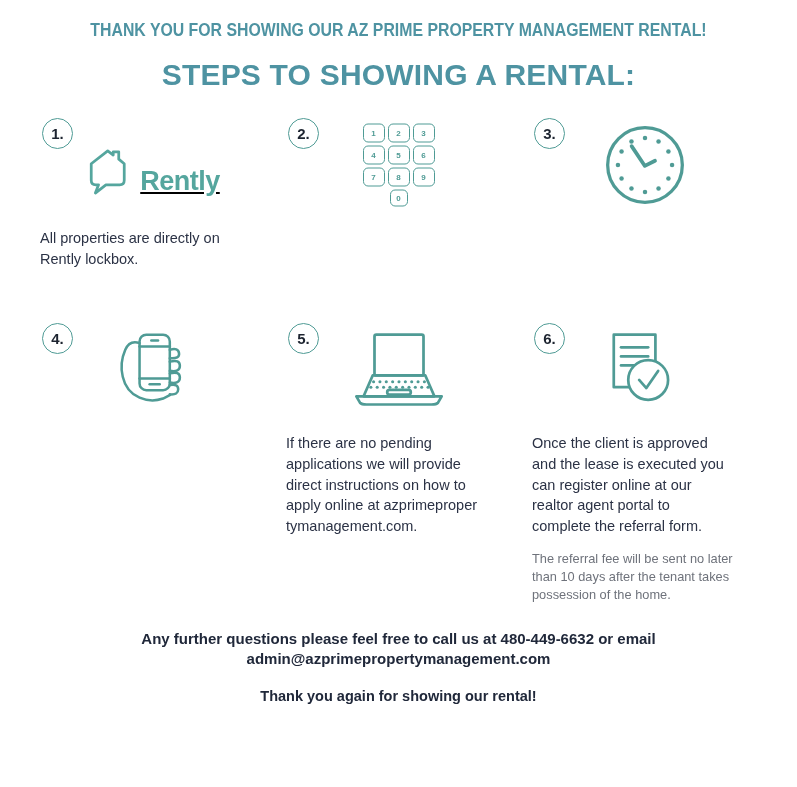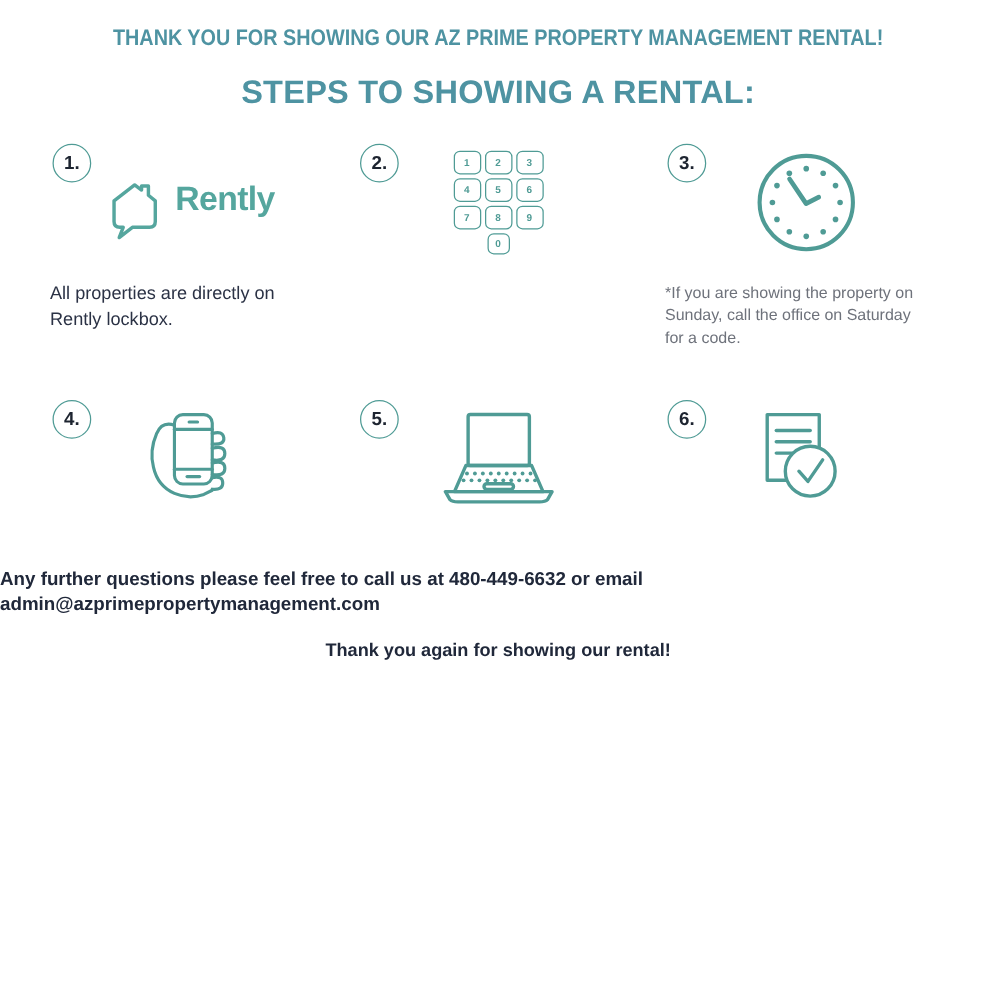--- a/index.html
+++ b/index.html
@@ -21,21 +21,21 @@
     color:var(--heading-teal);
     font-size:18px;font-weight:bold;
     letter-spacing:0px;
     transform:scaleX(0.88);
     transform-origin:50% 50%;
     white-space:nowrap;
   }
   .doc-subtitle{
     text-align:center;
     color:var(--heading-teal);
-    font-size:26px;font-weight:bold;
+    font-size:30px;font-weight:bold;
     margin-top:17px;
     letter-spacing:0.2px;
   }
   .steps-grid{
     margin:26px auto 0 auto;
     width:717px;
     display:grid;
     grid-template-columns:repeat(3,225px);
     column-gap:21px;
     row-gap:40px;
@@ -61,36 +61,36 @@
     font-size:14.5px;line-height:1.44;
     white-space:pre-line;
   }
   .note-text{
     color:var(--muted-gray);
     font-size:12.8px;line-height:1.42;
     margin-top:13px;
     white-space:pre-line;
   }
   
-  .rently{display:flex;align-items:flex-start;gap:11px;margin-top:14px;}
+  .rently{display:flex;align-items:flex-end;gap:11px;margin-top:14px;text-decoration:underline;}
   .rently-word{
     color:var(--logo-teal);
     font-size:27px;font-weight:bold;letter-spacing:-0.5px;
   }
   
   .keypad{display:grid;grid-template-columns:repeat(3,22px);gap:3px;justify-items:center;}
   .keypad .key{
     width:22px;height:19px;border:1.6px solid var(--icon-teal);
     border-radius:5px;display:flex;align-items:center;justify-content:center;
     color:var(--icon-teal);font-size:8px;font-weight:bold;
   }
   .keypad .key-zero{grid-column:2;width:18px;height:17px;}
   
   .footer-questions{
-    margin-top:24px;
+    margin-top:24px;text-align:center;
     color:#20283a;font-weight:bold;font-size:15px;line-height:1.35;
     white-space:pre-line;
   }
   .footer-closing{
     margin-top:19px;text-align:center;
     color:#20283a;font-weight:bold;font-size:14.5px;
   }
 </style>
 </head>
 <body>
@@ -160,23 +160,20 @@
               <circle cx="30.5" cy="70.1" r="2.4"></circle>
             <circle cx="19.9" cy="59.5" r="2.4"></circle>
               <circle cx="16" cy="45" r="2.4"></circle>
             <circle cx="19.9" cy="30.5" r="2.4"></circle>
               <circle cx="30.5" cy="19.9" r="2.4"></circle>
           </g>
           <path d="M28 27 L45 46 L55 39" stroke-width="4" stroke-linecap="round" stroke-linejoin="round" transform="rotate(8 45 45)"></path>
         </svg>
       </div>
     </div>
-    <p class="note-text">*If you are showing the property on
-Sunday, call the office on Saturday
-for a code.</p>
   </div>
 
   <div class="step-cell">
     <div class="cell-head">
       <div class="badge">
         <span>4.</span>
       </div>
       <div class="icon-wrap">
         <svg width="84" height="88" viewBox="0 0 100 104" fill="none" stroke="var(--icon-teal)" stroke-width="3" stroke-linecap="round" stroke-linejoin="round">
           <rect x="34" y="10" width="36" height="66" rx="8"></rect>
@@ -223,37 +220,50 @@
               <circle cx="97" cy="63" r="1.7"></circle>
           </g>
           <rect x="52" y="66" width="26" height="5" rx="2.5"></rect>
           <path d="M18 73 L112 73 L108 80 Q106 82 101 82 L29 82 Q24 82 22 80 Z"></path>
         </svg>
       </div>
       <div class="badge">
         <span>5.</span>
       </div>
     </div>
+    <p class="main-text">If there are no pending
+applications we will provide
+direct instructions on how to
+apply online at azprimeproper
+tymanagement.com.</p>
   </div>
 
   <div class="step-cell">
     <div class="cell-head">
       <div class="badge">
         <span>6.</span>
       </div>
       <div class="icon-wrap">
         <svg width="86" height="84" viewBox="0 0 95 92" fill="none" stroke="var(--icon-teal)" stroke-width="3" stroke-linecap="round" stroke-linejoin="round">
           <rect x="13" y="7" width="46" height="58"></rect>
           <line x1="21" y1="21" x2="51" y2="21"></line>
           <line x1="21" y1="31" x2="51" y2="31"></line>
           <line x1="21" y1="41" x2="36" y2="41"></line>
           <circle cx="51" cy="57" r="22" fill="#ffffff"></circle>
           <path d="M41 57 L49 66 L62 47"></path>
         </svg>
       </div>
     </div>
+    <p class="main-text">Once the client is approved
+and the lease is executed you
+can register online  at our
+realtor agent portal to
+complete the referral form.</p>
+    <p class="note-text">The referral fee will be sent no later
+than 10 days after the tenant takes
+possession of the home.</p>
   </div>
 
 </div>
 
 <p class="footer-questions">Any further questions please feel free to call us at 480-449-6632  or email
 admin@azprimepropertymanagement.com</p>
 <p class="footer-closing">Thank you again for showing our rental!</p>
 
 </body></html>

